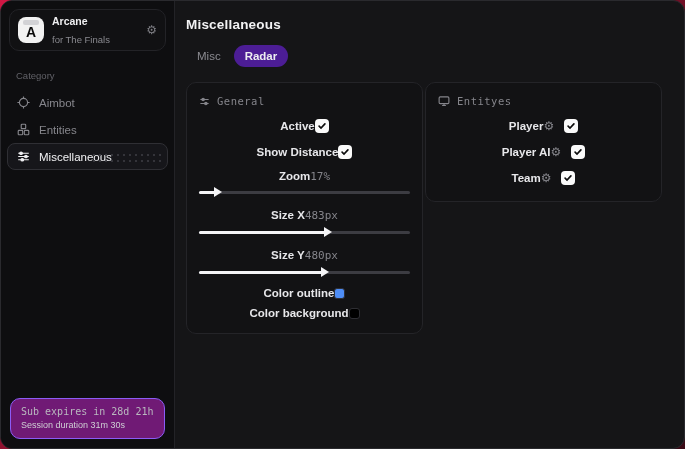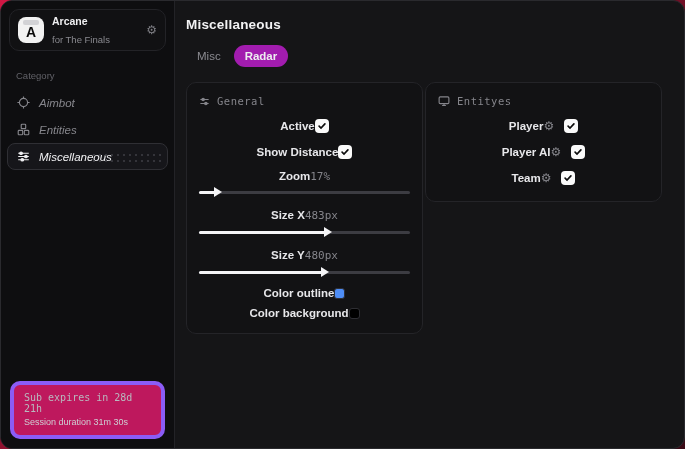--- a/index.html
+++ b/index.html
@@ -40,21 +40,21 @@
   .logo::before {
     content:""; position:absolute; top:3px; left:5px; right:5px; height:5px;
     background:#c9c9cd; border-radius:2px; opacity:.8;
   }
   .logo span { position:relative; margin-top:4px; line-height:1; }
   .app-meta { flex:1; display:flex; flex-direction:column; gap:7px; }
   .app-name { color:#f0f0f2; font-size:10.5px; font-weight:bold; }
   .app-sub { color:#8a8a90; font-size:9.5px; }
   .icon-gear { color:#7c7c82; font-size:12px; line-height:1; }
   .cat-label { color:#616167; font-size:9.5px; margin:11px 0 8px 15px; }
-  .nav { display:flex; flex-direction:column;font-style:italic; }
+  .nav { display:flex; flex-direction:column; }
   .nav-item {
     height:27px; margin:0 6px; padding:0 9px;
     display:flex; align-items:center; gap:9px;
     color:#86868c; font-size:11.5px;
     border:1px solid transparent; border-radius:8px;
     cursor:default; position:relative;
   }
   .nav-item svg { stroke:#86868c; }
   .nav-item.selected {
     background:#16161a;
@@ -63,35 +63,35 @@
   }
   .nav-item.selected svg { stroke:#f2f2f4; }
   .nav-dots {
     position:absolute; right:6px; top:8px; width:70px; height:14px;
     background:radial-gradient(#3c3c42 1px, transparent 1.1px);
     background-size:6px 6px; opacity:.8; pointer-events:none;
   }
   .sidebar-spacer { flex:1; }
   .status-card {
     margin:9px; padding:7px 10px 8px;
-    border:4px solid #8b5cf6; border-radius:10px;
-    background:#be185d;
+    border:1px solid #8b5cf6; border-radius:10px;
+    background:#701a75;
     display:flex; flex-direction:column; gap:3px;
   }
   .status-line1 { font-family:"DejaVu Sans Mono", monospace; font-size:10px; color:#b9b9bf; }
   .status-line2 { font-size:9px; font-weight:normal; color:#cfcfd4; }
   
   .main { flex:1; padding:16px 14px 0 11px; display:flex; flex-direction:column; }
   .page-title { color:#f2f2f4; font-size:13.5px; font-weight:bold; letter-spacing:.2px; }
   .tabs { display:flex; align-items:center; gap:2px; margin-top:13px; }
   .tab {
     font-size:11.5px; padding:5px 11px; border-radius:14px;
     color:#8a8a90; cursor:default;
   }
-  .tab.active { background:#a21caf; color:#ededf0; font-weight:bold;text-align:center; }
+  .tab.active { background:#4c1d95; color:#ededf0; font-weight:bold;text-align:center; }
   .panels { display:flex; gap:2px; margin-top:15px; align-items:flex-start; }
   .panel {
     width:237px;
     background:#121214;
     border:1px solid #242428; border-radius:10px;
     padding:9px 12px 10px;
   }
   .panel-head {
     display:flex; align-items:center; gap:7px;
     color:#85858b; font-family:"DejaVu Sans Mono", monospace;

